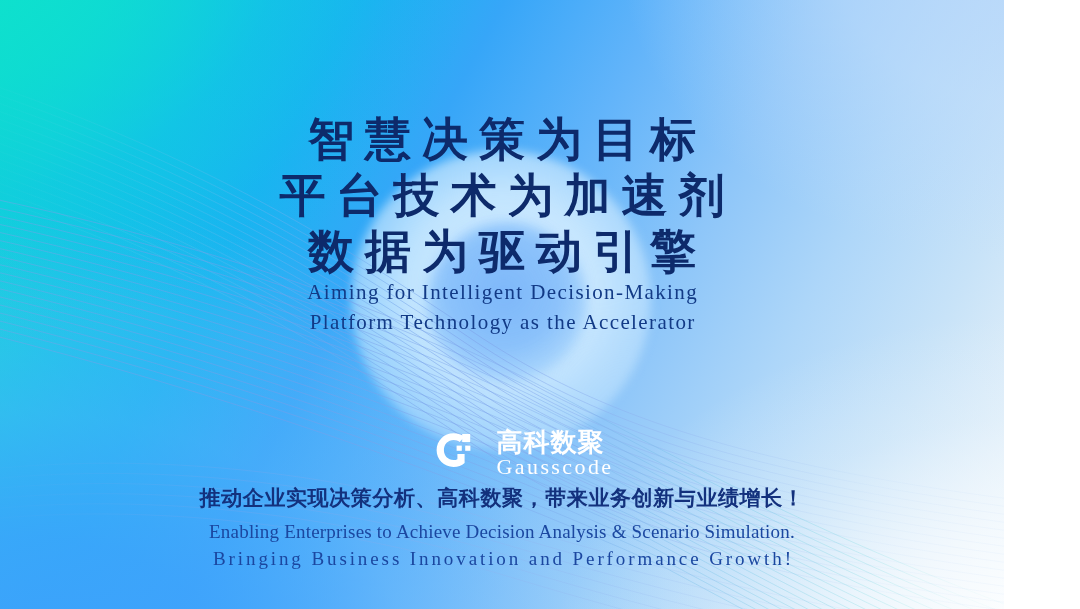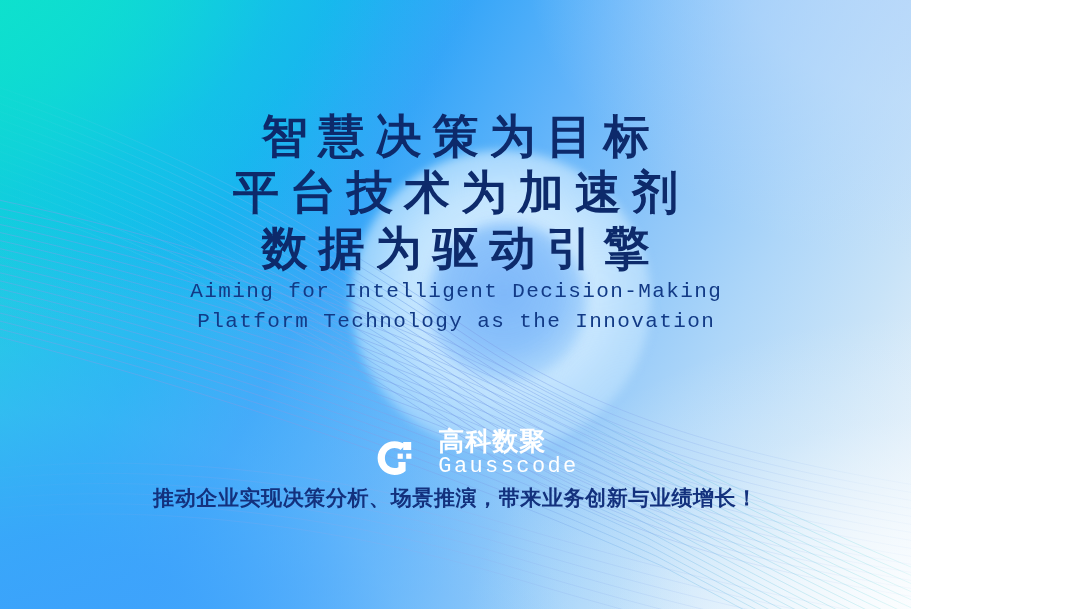--- a/index.html
+++ b/index.html
@@ -2,24 +2,24 @@
 <html><head>
 <meta charset="utf-8">
 <style>
   html, body {
     margin: 0;
     padding: 0;
     background: #ffffff;
   }
   #poster {
     position: relative;
-    width: 911px;
+    width: 1004px;
     height: 609px;
     overflow: hidden;
-    font-family: Liberation Mono, monospace;
+    font-family: Liberation Serif, serif;
     background: #39a5f5;
   }
 
   
   .bg-layer {
     position: absolute;
     inset: 0;
     pointer-events: none;
   }
   .bg-base {
@@ -144,21 +144,21 @@
     white-space: nowrap;
   }
 
   
   .logo {
     position: absolute;
     left: 0;
     right: 0;
     top: 430px;
     display: flex;
-    align-items: flex-end;
+    align-items: flex-start;
     justify-content: center;
     gap: 23px;
     padding-left: 43px;
   }
   .logo-mark {
     width: 40px;
     height: 40px;
     flex: none;
   }
   .logo-text {
@@ -301,32 +301,36 @@
   </div>
 
   <div class="headline">
     <div>智慧决策为目标</div>
     <div>平台技术为加速剂</div>
     <div>数据为驱动引擎</div>
   </div>
 
   <div class="subhead">
     <div>Aiming for Intelligent Decision-Making</div>
-    <div>Platform Technology as the Innovation</div>
+    <div>Platform Technology as the Accelerator</div>
   </div>
 
   <div class="logo">
     <svg class="logo-mark" viewBox="0 0 40 40" aria-hidden="true">
       <path d="M19.6 3.2 C9.9 3.2 2.6 10.6 2.6 20.1 C2.6 29.6 9.9 37.0 19.6 37.0 C24.0 37.0 27.8 35.5 30.6 32.9 L30.6 24.1 L23.4 24.1 L23.4 29.2 C22.3 29.8 21.0 30.1 19.6 30.1 C14.0 30.1 9.9 25.9 9.9 20.1 C9.9 14.3 14.0 10.1 19.6 10.1 C21.9 10.1 23.9 10.8 25.5 12.0 L30.4 6.9 C27.5 4.5 23.8 3.2 19.6 3.2 Z" fill="#ffffff"></path>
       <rect x="28.2" y="4.0" width="8.0" height="8.0" fill="#ffffff"></rect>
       <rect x="22.6" y="15.6" width="5.2" height="5.2" fill="#ffffff"></rect>
       <rect x="31.2" y="15.6" width="5.2" height="5.2" fill="#ffffff"></rect>
     </svg>
     <div class="logo-text">
       <div class="logo-cn">高科数聚</div>
       <div class="logo-en">Gausscode</div>
     </div>
   </div>
 
-  <div class="footer-cn">推动企业实现决策分析、场景推演，带来业务创新与业绩增长！</div>
-
+  <div class="footer-cn">推动企业实现决策分析、高科数聚，带来业务创新与业绩增长！</div>
+
+  <div class="footer-en">
+    <div class="l1">Enabling Enterprises to Achieve Decision Analysis &amp; Scenario Simulation.</div>
+    <div class="l2">Bringing Business Innovation and Performance Growth!</div>
+  </div>
 
 </div>
 
 </body></html>

